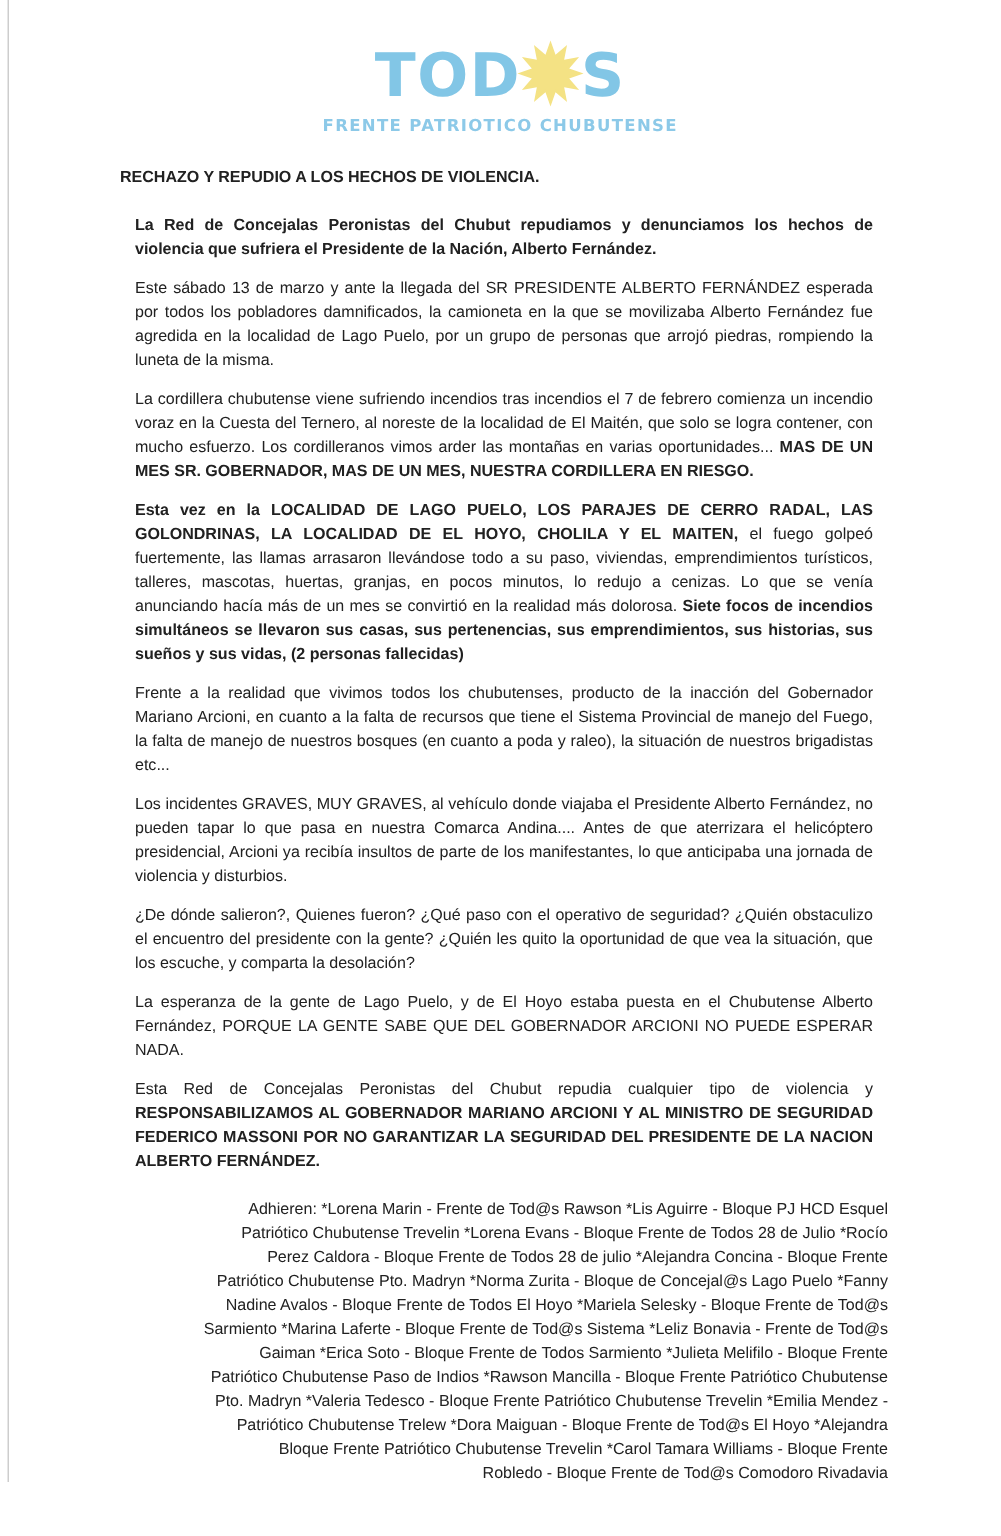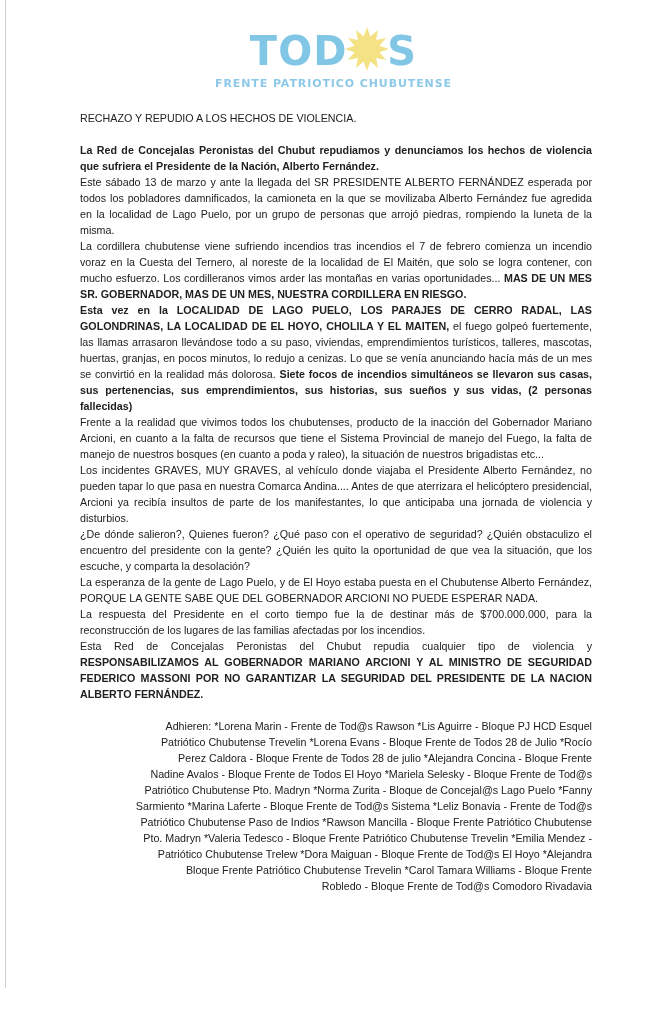--- a/index.html
+++ b/index.html
@@ -26,24 +26,24 @@
     margin-top: 3px;
     font-family: "DejaVu Sans", sans-serif;
     font-size: 11px; font-weight: bold; letter-spacing: 0.9px;
     color: #8cc9e8;
   }
   .doc-body {
     margin: 20px 75px 0 80px;
     font-size: 10.7px; line-height: 16px;
   }
   .doc-title {
-    font-size: 10.7px; line-height: 16px; font-weight: normal;
+    font-size: 10.7px; line-height: 16px; font-weight: bold;
     margin: 0 0 16px 0;
   }
-  .para { margin: 0; text-align: justify; }
+  .para { margin: 10px; text-align: justify; }
   .b { font-weight: bold; }
   .adherents { margin-top: 16px; }
   .adh-line { line-height: 16px; text-align: right; }
 </style>
 </head>
 <body>
 
 <div class="page">
   <div class="left-rule"></div>
 
@@ -63,30 +63,30 @@
     <h1 class="doc-title">RECHAZO Y REPUDIO A LOS HECHOS DE VIOLENCIA.</h1>
     <div id="paragraphs">
         <p class="para"><span class="b">La Red de Concejalas Peronistas del Chubut repudiamos y denunciamos los hechos de violencia que sufriera el Presidente de la Nación, Alberto Fernández.</span></p>
         <p class="para"><span>Este sábado 13 de marzo y ante la llegada del SR PRESIDENTE ALBERTO FERNÁNDEZ esperada por todos los pobladores damnificados, la camioneta en la que se movilizaba Alberto Fernández fue agredida en la localidad de Lago Puelo, por un grupo de personas que arrojó piedras, rompiendo la luneta de la misma.</span></p>
         <p class="para"><span>La cordillera chubutense viene sufriendo incendios tras incendios el 7 de febrero comienza un incendio voraz en la Cuesta del Ternero, al noreste de la localidad de El Maitén, que solo se logra contener, con mucho esfuerzo. Los cordilleranos vimos arder las montañas en varias oportunidades... </span><span class="b">MAS DE UN MES SR. GOBERNADOR, MAS DE UN MES, NUESTRA CORDILLERA EN RIESGO.</span></p>
         <p class="para"><span class="b">Esta vez en la LOCALIDAD DE LAGO PUELO, LOS PARAJES DE CERRO RADAL, LAS GOLONDRINAS, LA LOCALIDAD DE EL HOYO, CHOLILA Y EL MAITEN,</span><span> el fuego golpeó fuertemente, las llamas arrasaron llevándose todo a su paso, viviendas, emprendimientos turísticos, talleres, mascotas, huertas, granjas, en pocos minutos, lo redujo a cenizas. Lo que se venía anunciando hacía más de un mes se convirtió en la realidad más dolorosa. </span><span class="b">Siete focos de incendios simultáneos se llevaron sus casas, sus pertenencias, sus emprendimientos, sus historias, sus sueños y sus vidas, (2 personas fallecidas)</span></p>
         <p class="para"><span>Frente a la realidad que vivimos todos los chubutenses, producto de la inacción del Gobernador Mariano Arcioni, en cuanto a la falta de recursos que tiene el Sistema Provincial de manejo del Fuego, la falta de manejo de nuestros bosques (en cuanto a poda y raleo), la situación de nuestros brigadistas etc...</span></p>
         <p class="para"><span>Los incidentes GRAVES, MUY GRAVES, al vehículo donde viajaba el Presidente Alberto Fernández, no pueden tapar lo que pasa en nuestra Comarca Andina.... Antes de que aterrizara el helicóptero presidencial, Arcioni ya recibía insultos de parte de los manifestantes, lo que anticipaba una jornada de violencia y disturbios.</span></p>
         <p class="para"><span>¿De dónde salieron?, Quienes fueron? ¿Qué paso con el operativo de seguridad? ¿Quién obstaculizo el encuentro del presidente con la gente? ¿Quién les quito la oportunidad de que vea la situación, que los escuche, y comparta la desolación?</span></p>
         <p class="para"><span>La esperanza de la gente de Lago Puelo, y de El Hoyo estaba puesta en el Chubutense Alberto Fernández, PORQUE LA GENTE SABE QUE DEL GOBERNADOR ARCIONI NO PUEDE ESPERAR NADA.</span></p>
-        <p class="para"><span>La respuesta del Presidente en el corto tiempo fue la de destinar más de $700.000.000, para la reconstrucción de los lugares de las familias afectadas por los incendios.</span></p>
         <p class="para"><span>Esta Red de Concejalas Peronistas del Chubut repudia cualquier tipo de violencia y </span><span class="b">RESPONSABILIZAMOS AL GOBERNADOR MARIANO ARCIONI Y AL MINISTRO DE SEGURIDAD FEDERICO MASSONI POR NO GARANTIZAR LA SEGURIDAD DEL PRESIDENTE DE LA NACION ALBERTO FERNÁNDEZ.</span></p>
       </div>
     <div id="adherents" class="adherents">
         <div class="adh-line">Adhieren: *Lorena Marin - Frente de Tod@s Rawson *Lis Aguirre - Bloque PJ HCD Esquel</div>
         <div class="adh-line">Patriótico Chubutense Trevelin *Lorena Evans - Bloque Frente de Todos 28 de Julio *Rocío</div>
         <div class="adh-line">Perez Caldora - Bloque Frente de Todos 28 de julio *Alejandra Concina - Bloque Frente</div>
+        <div class="adh-line">Patriótico Chubutense Pto. Madryn *Norma Zurita - Bloque de Concejal@s Lago Puelo *Fanny</div>
         <div class="adh-line">Nadine Avalos - Bloque Frente de Todos El Hoyo *Mariela Selesky - Bloque Frente de Tod@s</div>
-        <div class="adh-line">Patriótico Chubutense Pto. Madryn *Norma Zurita - Bloque de Concejal@s Lago Puelo *Fanny</div>
         <div class="adh-line">Sarmiento *Marina Laferte - Bloque Frente de Tod@s Sistema *Leliz Bonavia - Frente de Tod@s</div>
+        <div class="adh-line">Gaiman *Erica Soto - Bloque Frente de Todos Sarmiento *Julieta Melifilo - Bloque Frente</div>
         <div class="adh-line">Patriótico Chubutense Paso de Indios *Rawson Mancilla - Bloque Frente Patriótico Chubutense</div>
         <div class="adh-line">Pto. Madryn *Valeria Tedesco - Bloque Frente Patriótico Chubutense Trevelin *Emilia Mendez -</div>
         <div class="adh-line">Patriótico Chubutense Trelew *Dora Maiguan - Bloque Frente de Tod@s El Hoyo *Alejandra</div>
         <div class="adh-line">Bloque Frente Patriótico Chubutense Trevelin *Carol Tamara Williams - Bloque Frente</div>
         <div class="adh-line">Robledo - Bloque Frente de Tod@s Comodoro Rivadavia</div>
       </div>
   </main>
 </div>
 
 </body></html>

